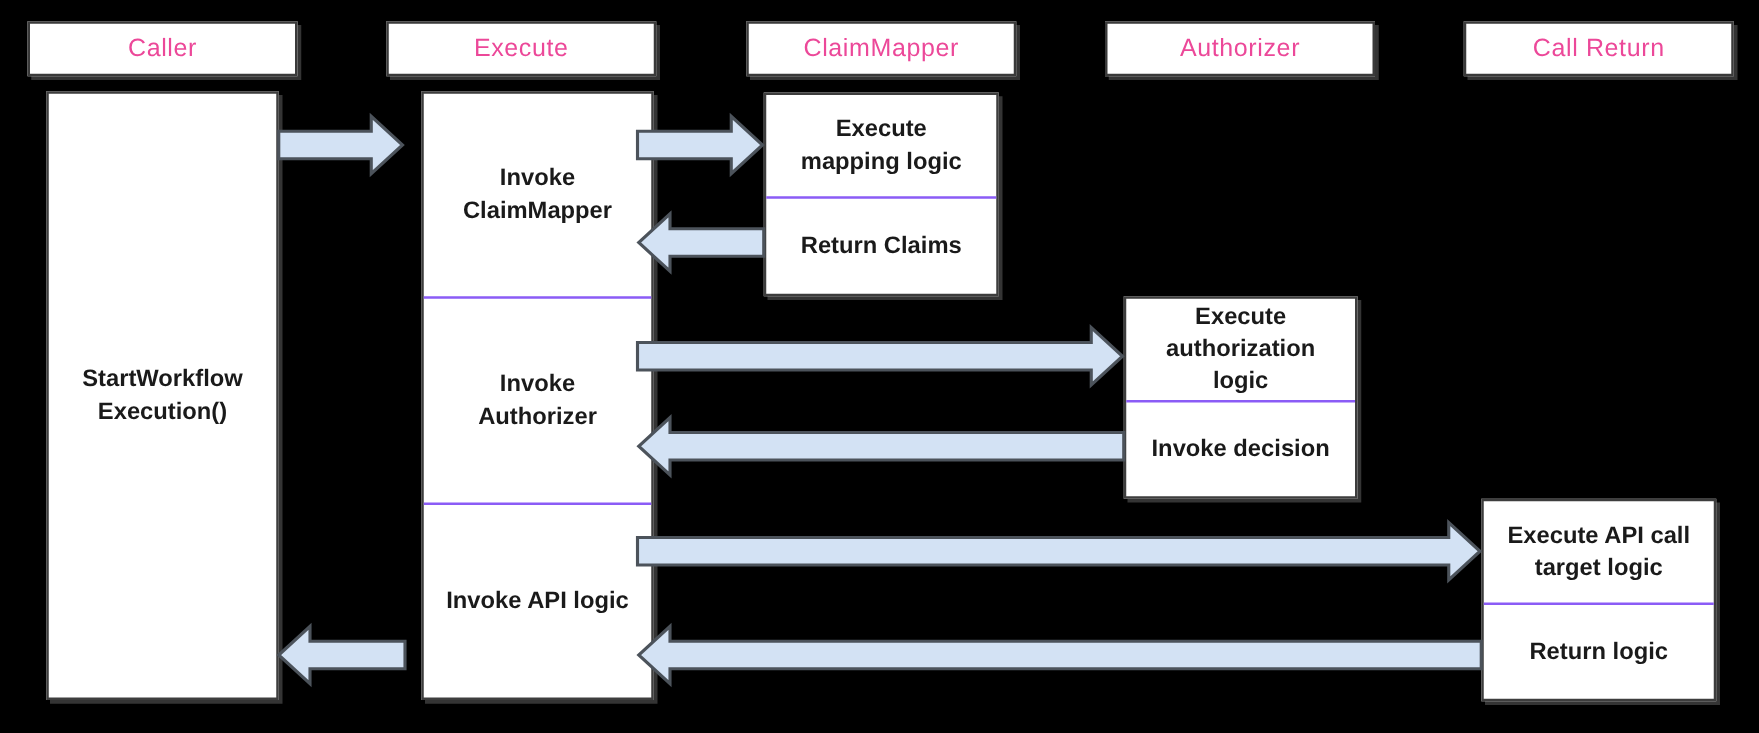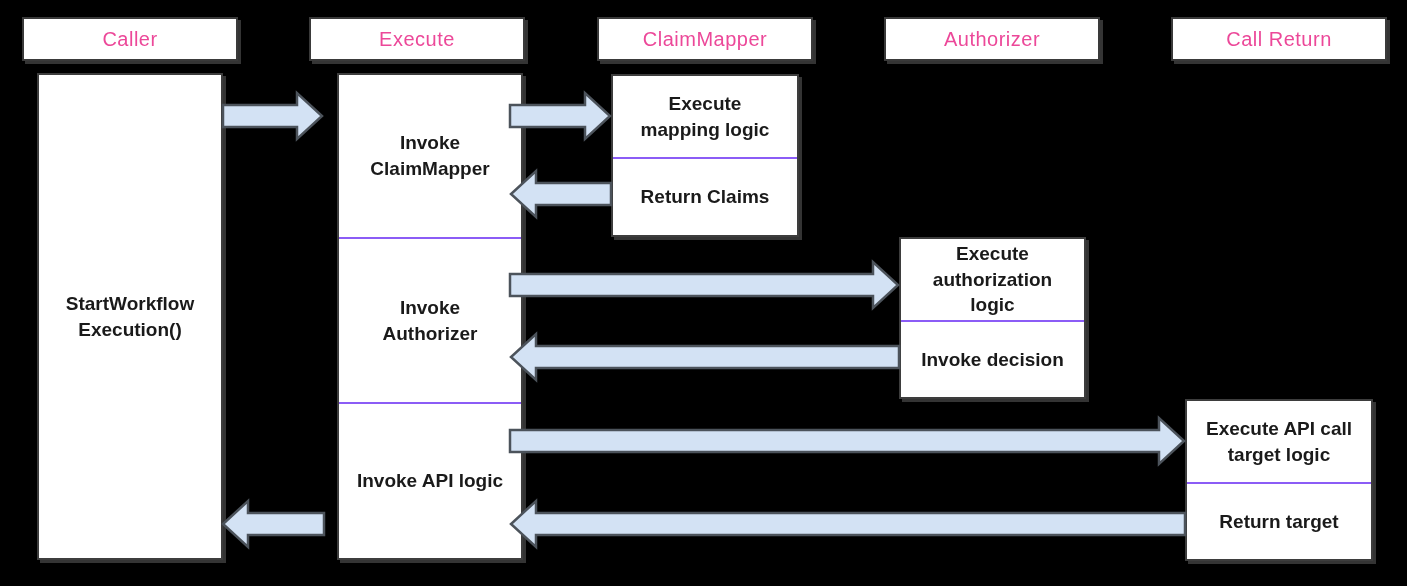--- a/index.html
+++ b/index.html
@@ -151,21 +151,21 @@
       <span>Invoke decision</span>
     </div>
   </div>
 
   <div class="stack st-calltarget">
     <div class="cell half-a">
       <span>Execute API call
 target logic</span>
     </div>
     <div class="cell half-b">
-      <span>Return target</span>
+      <span>Return logic</span>
     </div>
   </div>
 
   <svg class="arrow a1" width="104" height="52" viewBox="0 0 104 52">
     <polygon class="arrow-shape" points="2,15 76,15 76,3 101,26 76,49 76,37 2,37" fill="#d3e2f4" stroke="#4c535b" stroke-width="2.5" stroke-linejoin="miter"></polygon>
   </svg>
   <svg class="arrow a2" width="105" height="52" viewBox="0 0 105 52">
     <polygon class="arrow-shape" points="2,15 77,15 77,3 102,26 77,49 77,37 2,37" fill="#d3e2f4" stroke="#4c535b" stroke-width="2.5" stroke-linejoin="miter"></polygon>
   </svg>
   <svg class="arrow a3" width="105" height="52" viewBox="0 0 105 52">

